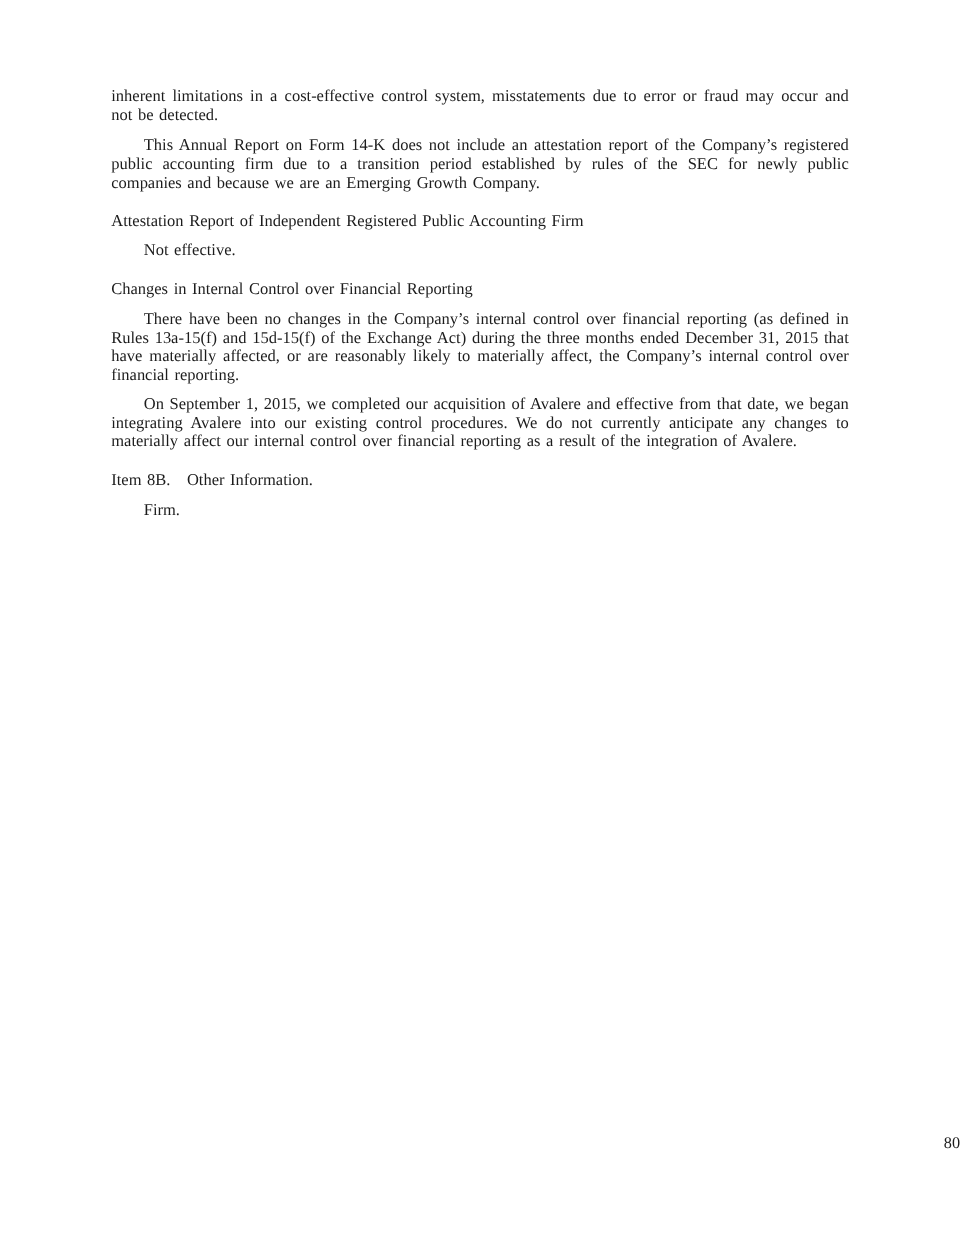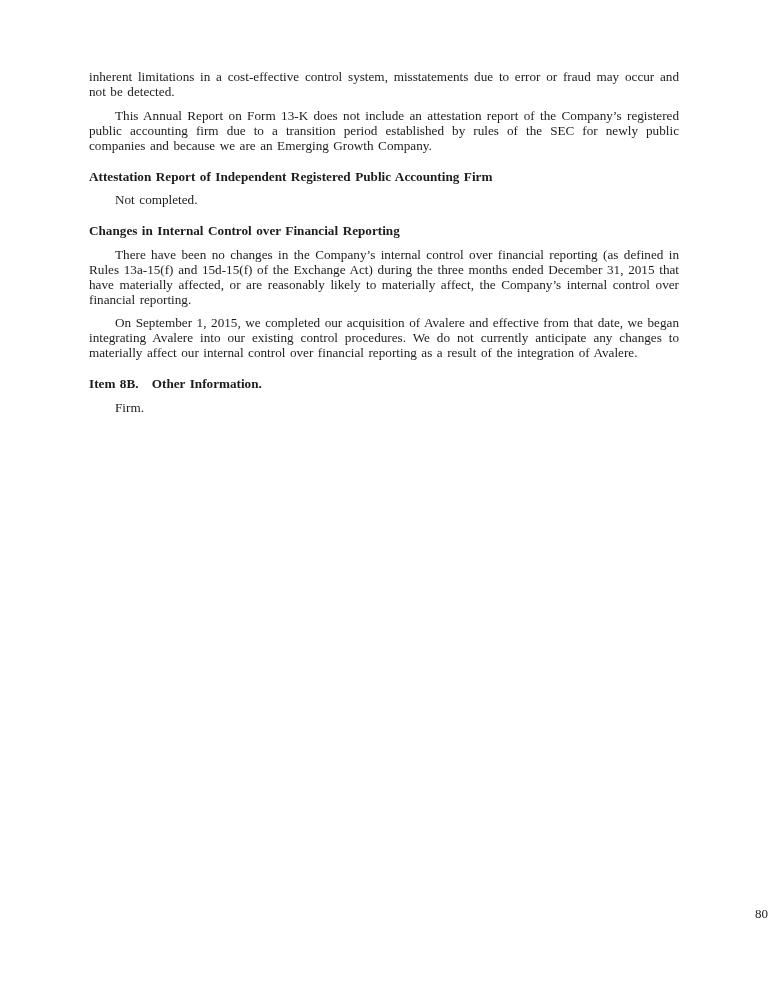--- a/index.html
+++ b/index.html
@@ -30,21 +30,21 @@
     margin: 8.5px 0 0 0;
     text-indent: 26px;
   }
   .para.no-indent {
     text-indent: 0;
     margin-top: 0;
   }
   .heading {
     font-size: 13.2px;
     line-height: 15px;
-    font-weight: bold;
+    font-weight: normal;
     margin: 16px 0 0 0;
     text-align: left;
     word-spacing: 1.2px;
   }
   .page-number {
     position: absolute;
     top: 906px;
     left: 0;
     width: 768px;
     text-align: right;
@@ -52,23 +52,23 @@
     line-height: 15px;
     color: #1c1c1c;
   }
 </style>
 </head>
 <body>
 
 <div class="page">
   <div class="content">
     <p class="para no-indent">inherent limitations in a cost-effective control system, misstatements due to error or fraud may occur and not be detected.</p>
-    <p class="para">This Annual Report on Form 13-K does not include an attestation report of the Company’s registered public accounting firm due to a transition period established by rules of the SEC for newly public companies and because we are an Emerging Growth Company.</p>
+    <p class="para">This Annual Report on Form 14-K does not include an attestation report of the Company’s registered public accounting firm due to a transition period established by rules of the SEC for newly public companies and because we are an Emerging Growth Company.</p>
     <h3 class="heading">Attestation Report of Independent Registered Public Accounting Firm</h3>
-    <p class="para">Not completed.</p>
+    <p class="para">Not effective.</p>
     <h3 class="heading">Changes in Internal Control over Financial Reporting</h3>
     <p class="para">There have been no changes in the Company’s internal control over financial reporting (as defined in Rules 13a-15(f) and 15d-15(f) of the Exchange Act) during the three months ended December 31, 2015 that have materially affected, or are reasonably likely to materially affect, the Company’s internal control over financial reporting.</p>
     <p class="para">On September 1, 2015, we completed our acquisition of Avalere and effective from that date, we began integrating Avalere into our existing control procedures. We do not currently anticipate any changes to materially affect our internal control over financial reporting as a result of the integration of Avalere.</p>
     <h3 class="heading">Item 8B. Other Information.</h3>
     <p class="para">Firm.</p>
   </div>
   <div class="page-number">80</div>
 </div>
 
 </body></html>

